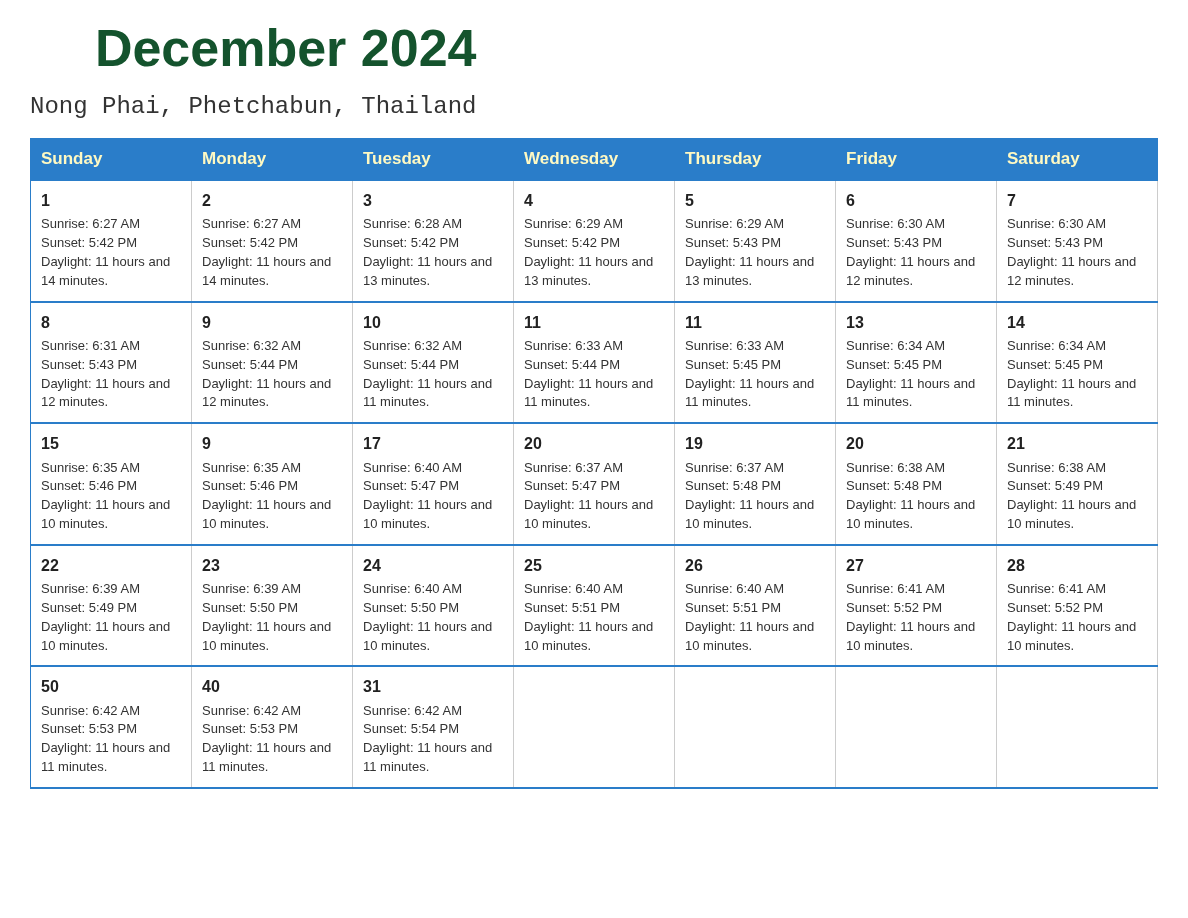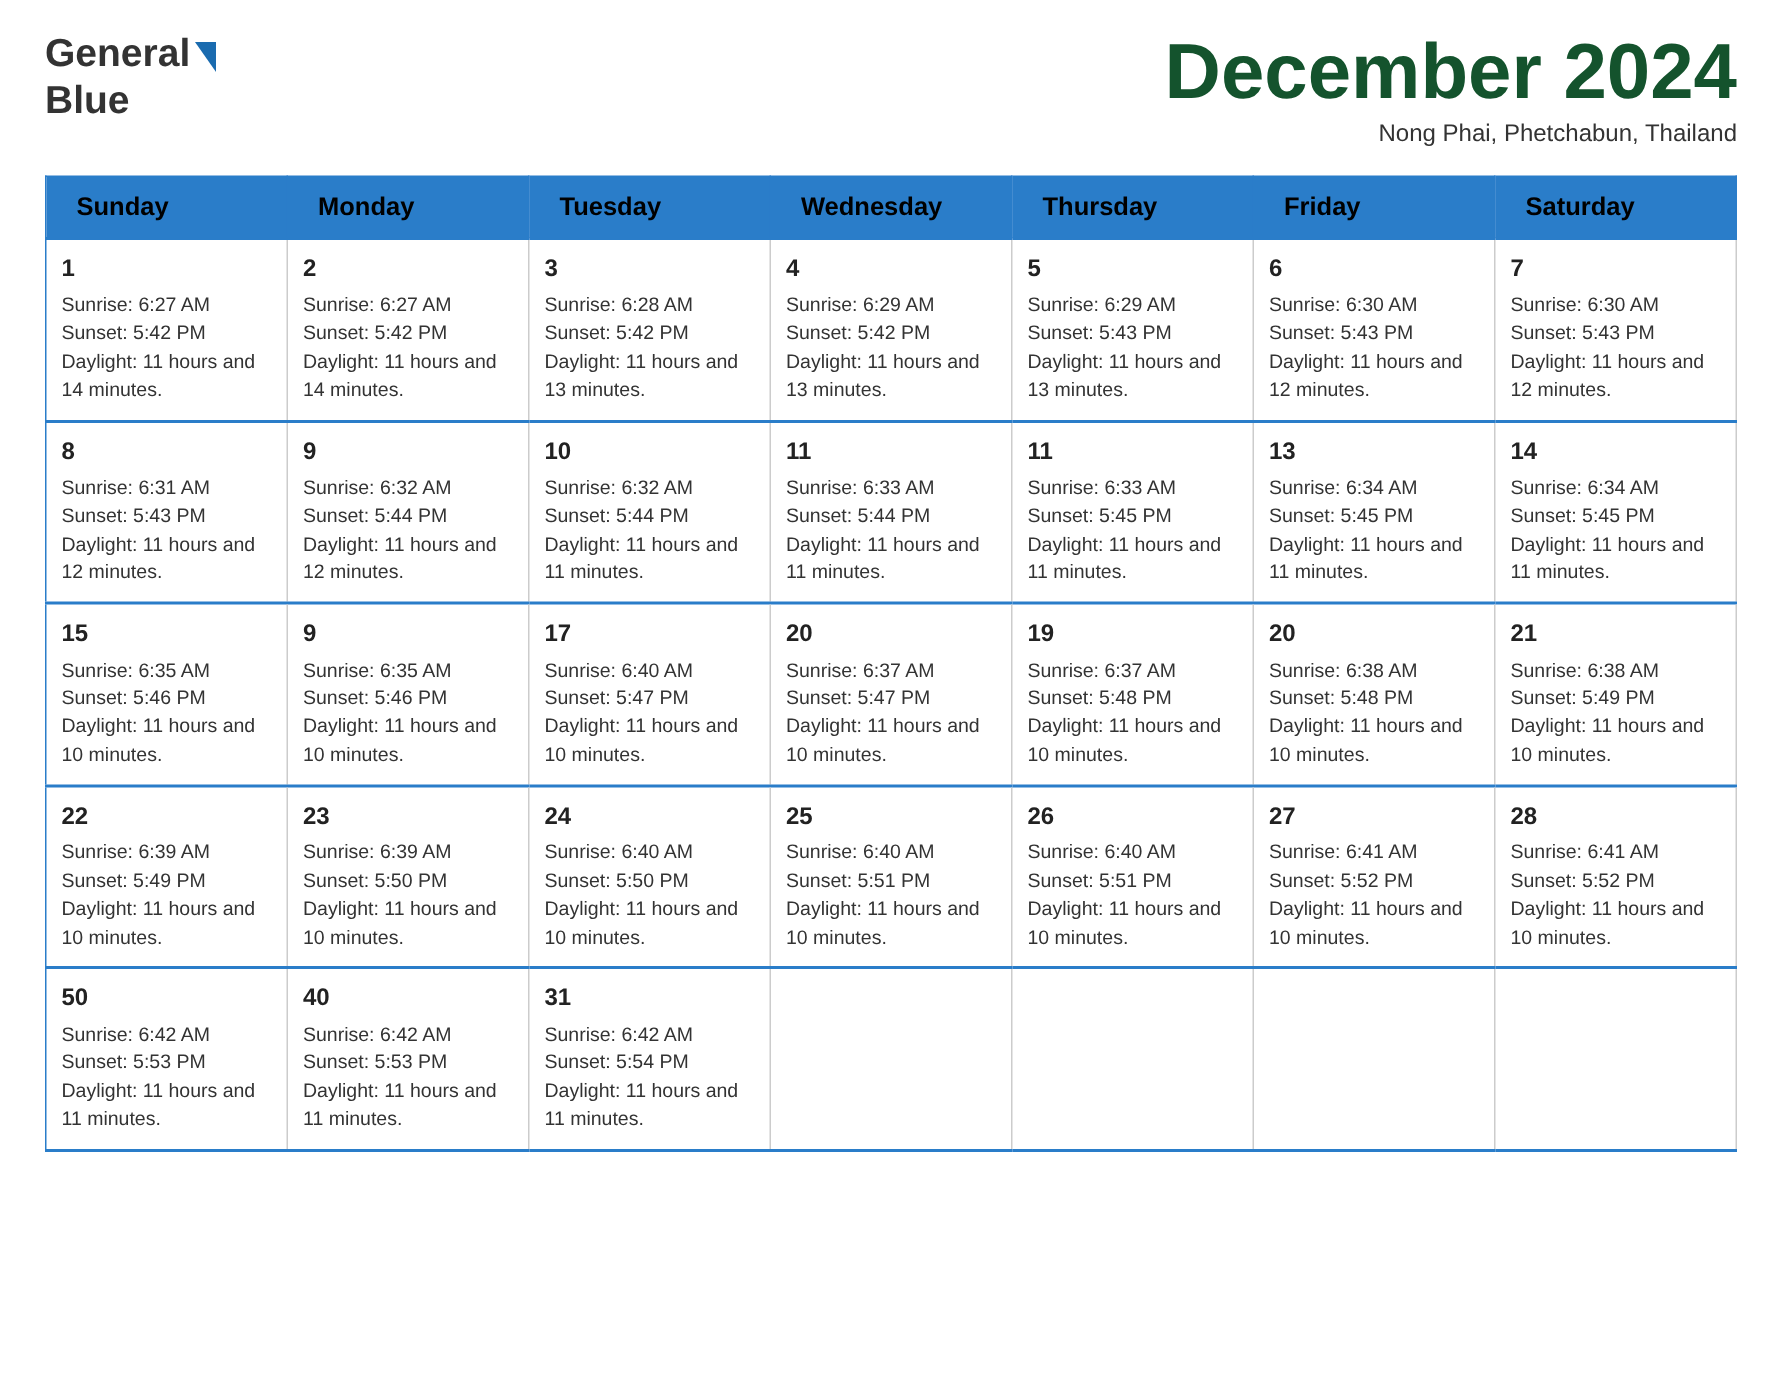--- a/index.html
+++ b/index.html
@@ -42,35 +42,36 @@
     .title-area {
       text-align: right;
     }
     .month-year {
       font-size: 52px;
       font-weight: bold;
       color: #14532d;
       line-height: 1.1;
     }
     .location {
-      font-size: 16px;
+      font-size: 24px;
       color: #333;
-      margin-top: 4px;
+      margin-top: 16px;
+      font-family: Liberation Mono, monospace;
     }
     table {
       width: 100%;
       border-collapse: collapse;
       table-layout: fixed;
     }
     thead tr th {
       background-color: #2a7dc9;
-      color: #000000;
+      color: #fef9c3;
       font-size: 17px;
       font-weight: bold;
-      padding: 10px 20px;
+      padding: 10px 10px;
       text-align: left;
       border: 1px solid #2a7dc9;
     }
     tbody tr td {
       vertical-align: top;
       padding: 8px 10px 10px 10px;
       border: 1px solid #ccc;
       font-size: 13px;
       color: #333;
       line-height: 1.45;
@@ -94,29 +95,20 @@
       border-top: 2px solid #2a7dc9;
     }
     .empty-cell {
       background: #fff;
     }
   </style>
 </head>
 <body>
 
 <div class="header">
-  <div class="logo">
-    <div class="logo-top">
-      <span class="logo-general">General</span>
-      <div class="logo-triangle"></div>
-    </div>
-    <div style="display:flex;align-items:center;">
-      <span style="font-size:26px;font-weight:bold;color:#333;margin-right:0;">Blue</span>
-    </div>
-  </div>
   <div class="title-area">
     <div class="month-year">December 2024</div>
     <div class="location">Nong Phai, Phetchabun, Thailand</div>
   </div>
 </div>
 
 <table>
   <thead>
     <tr>
       <th>Sunday</th>

